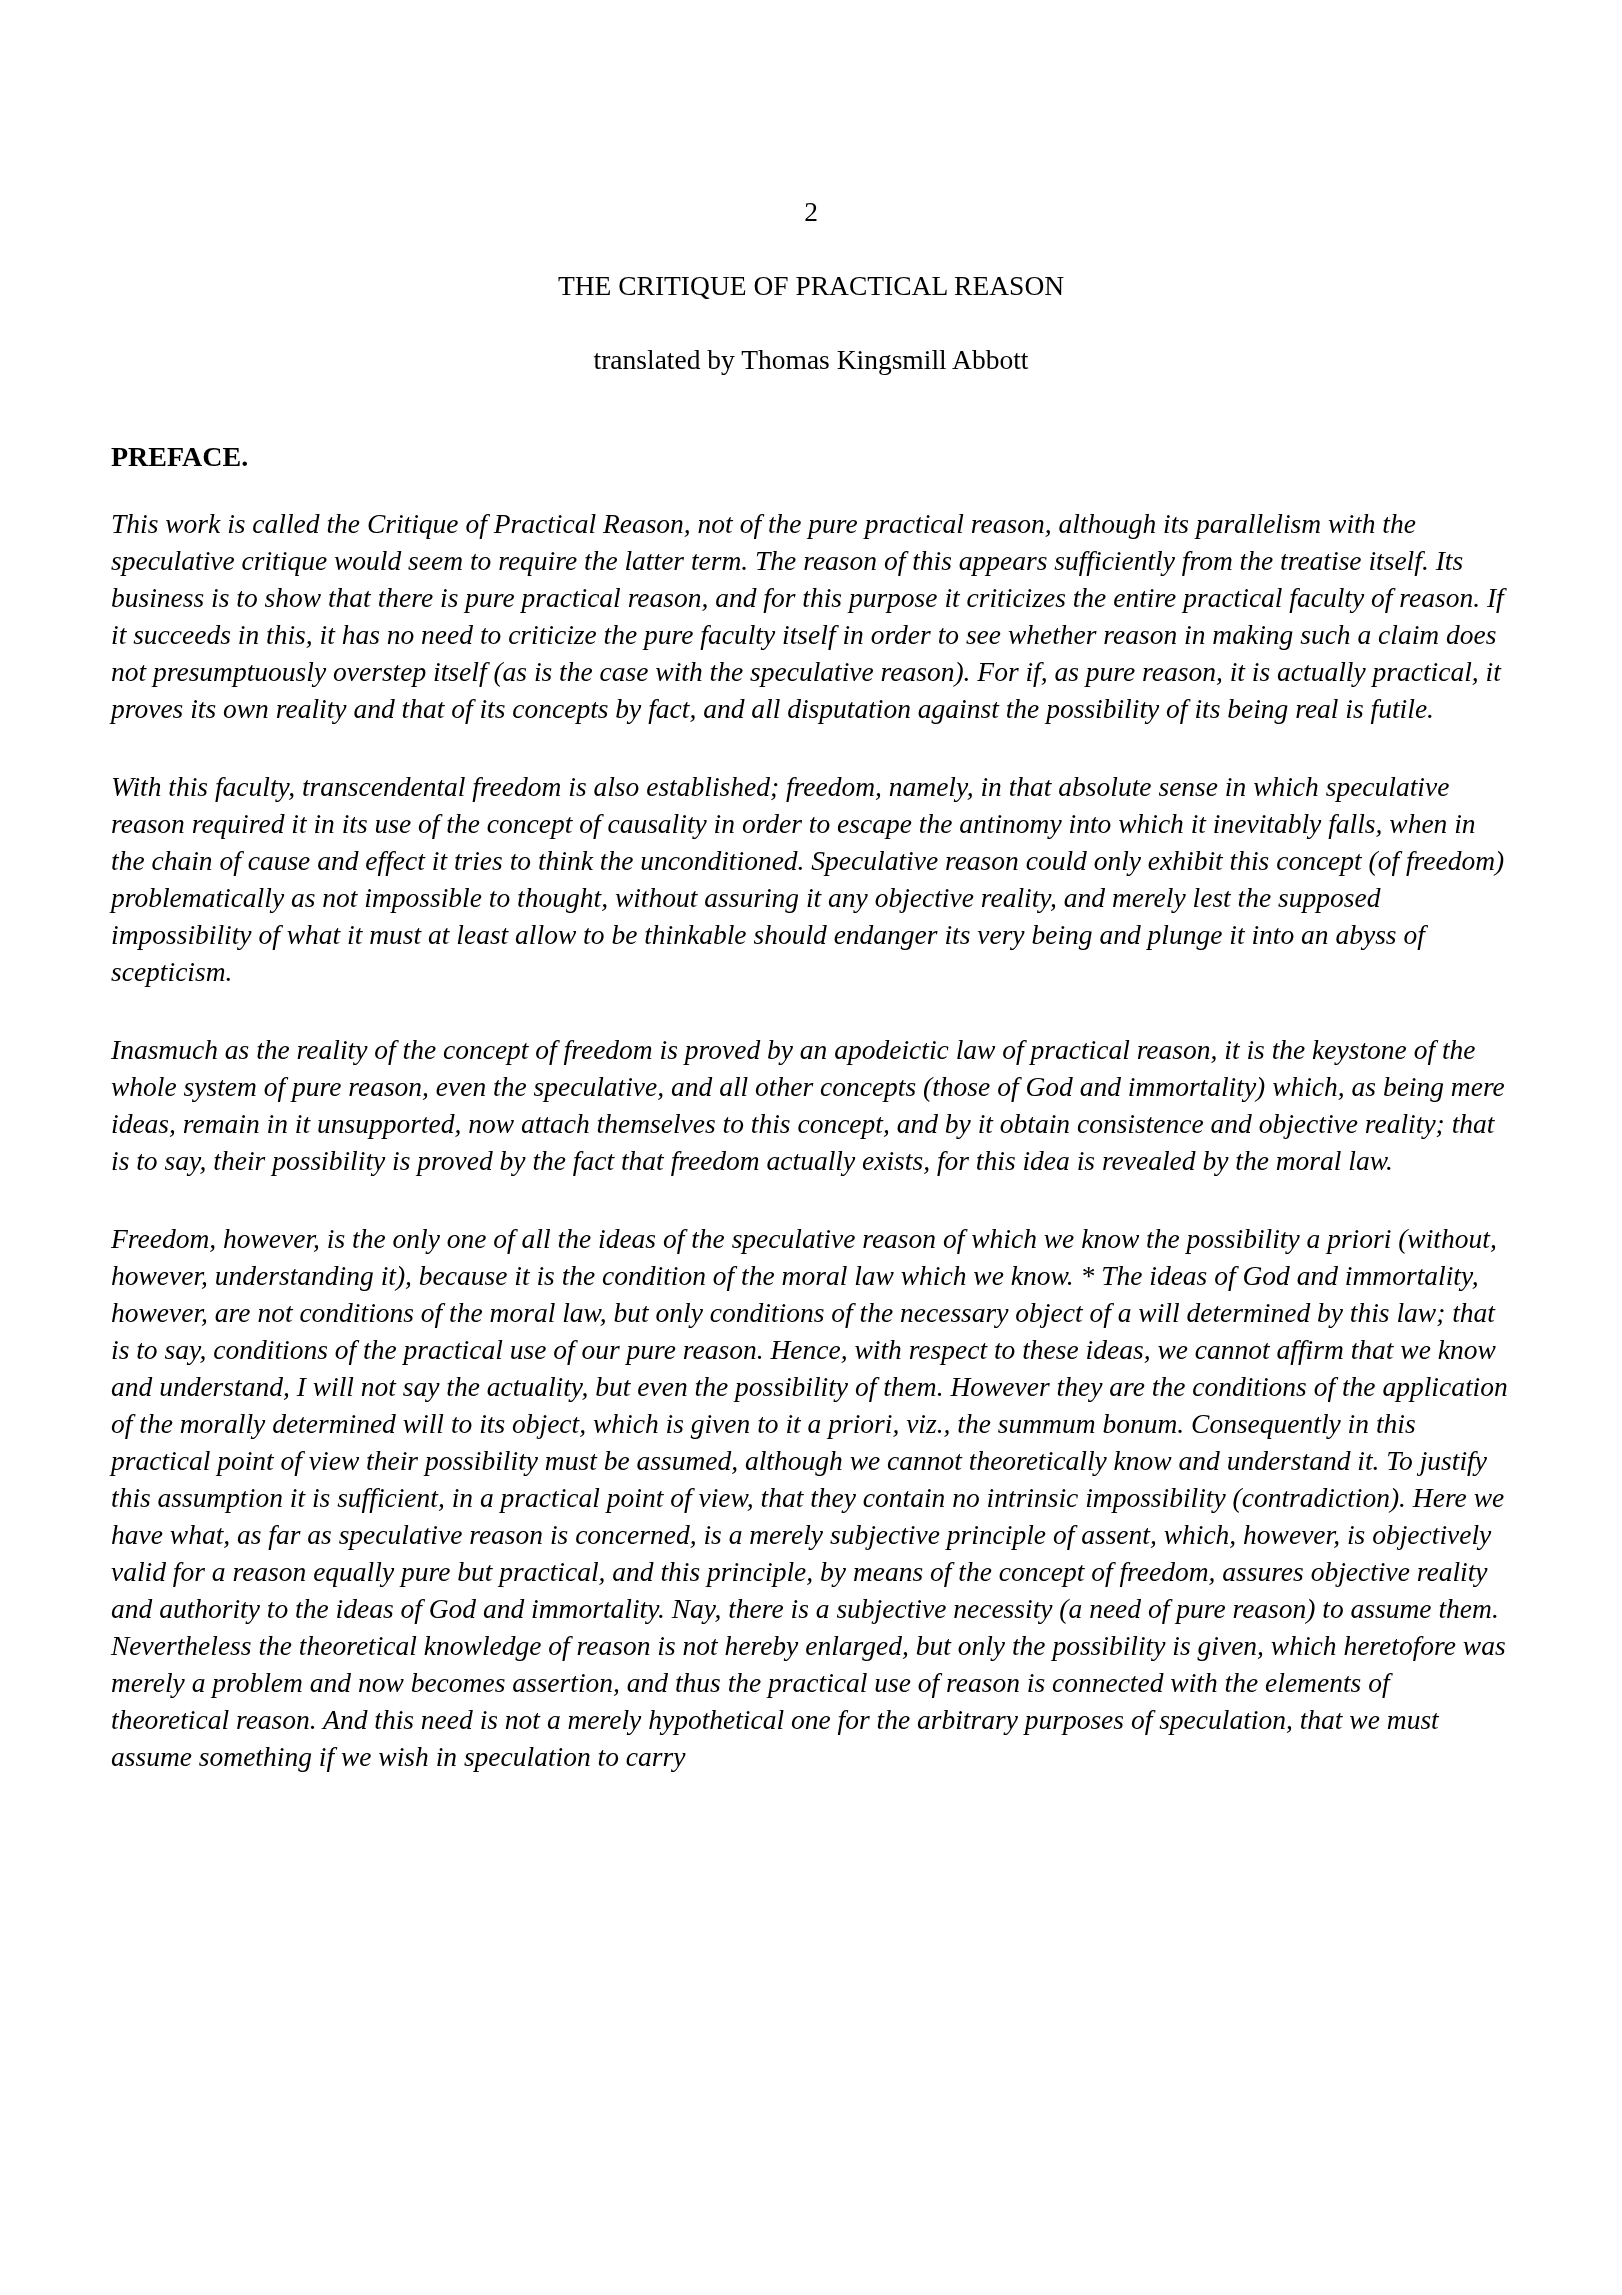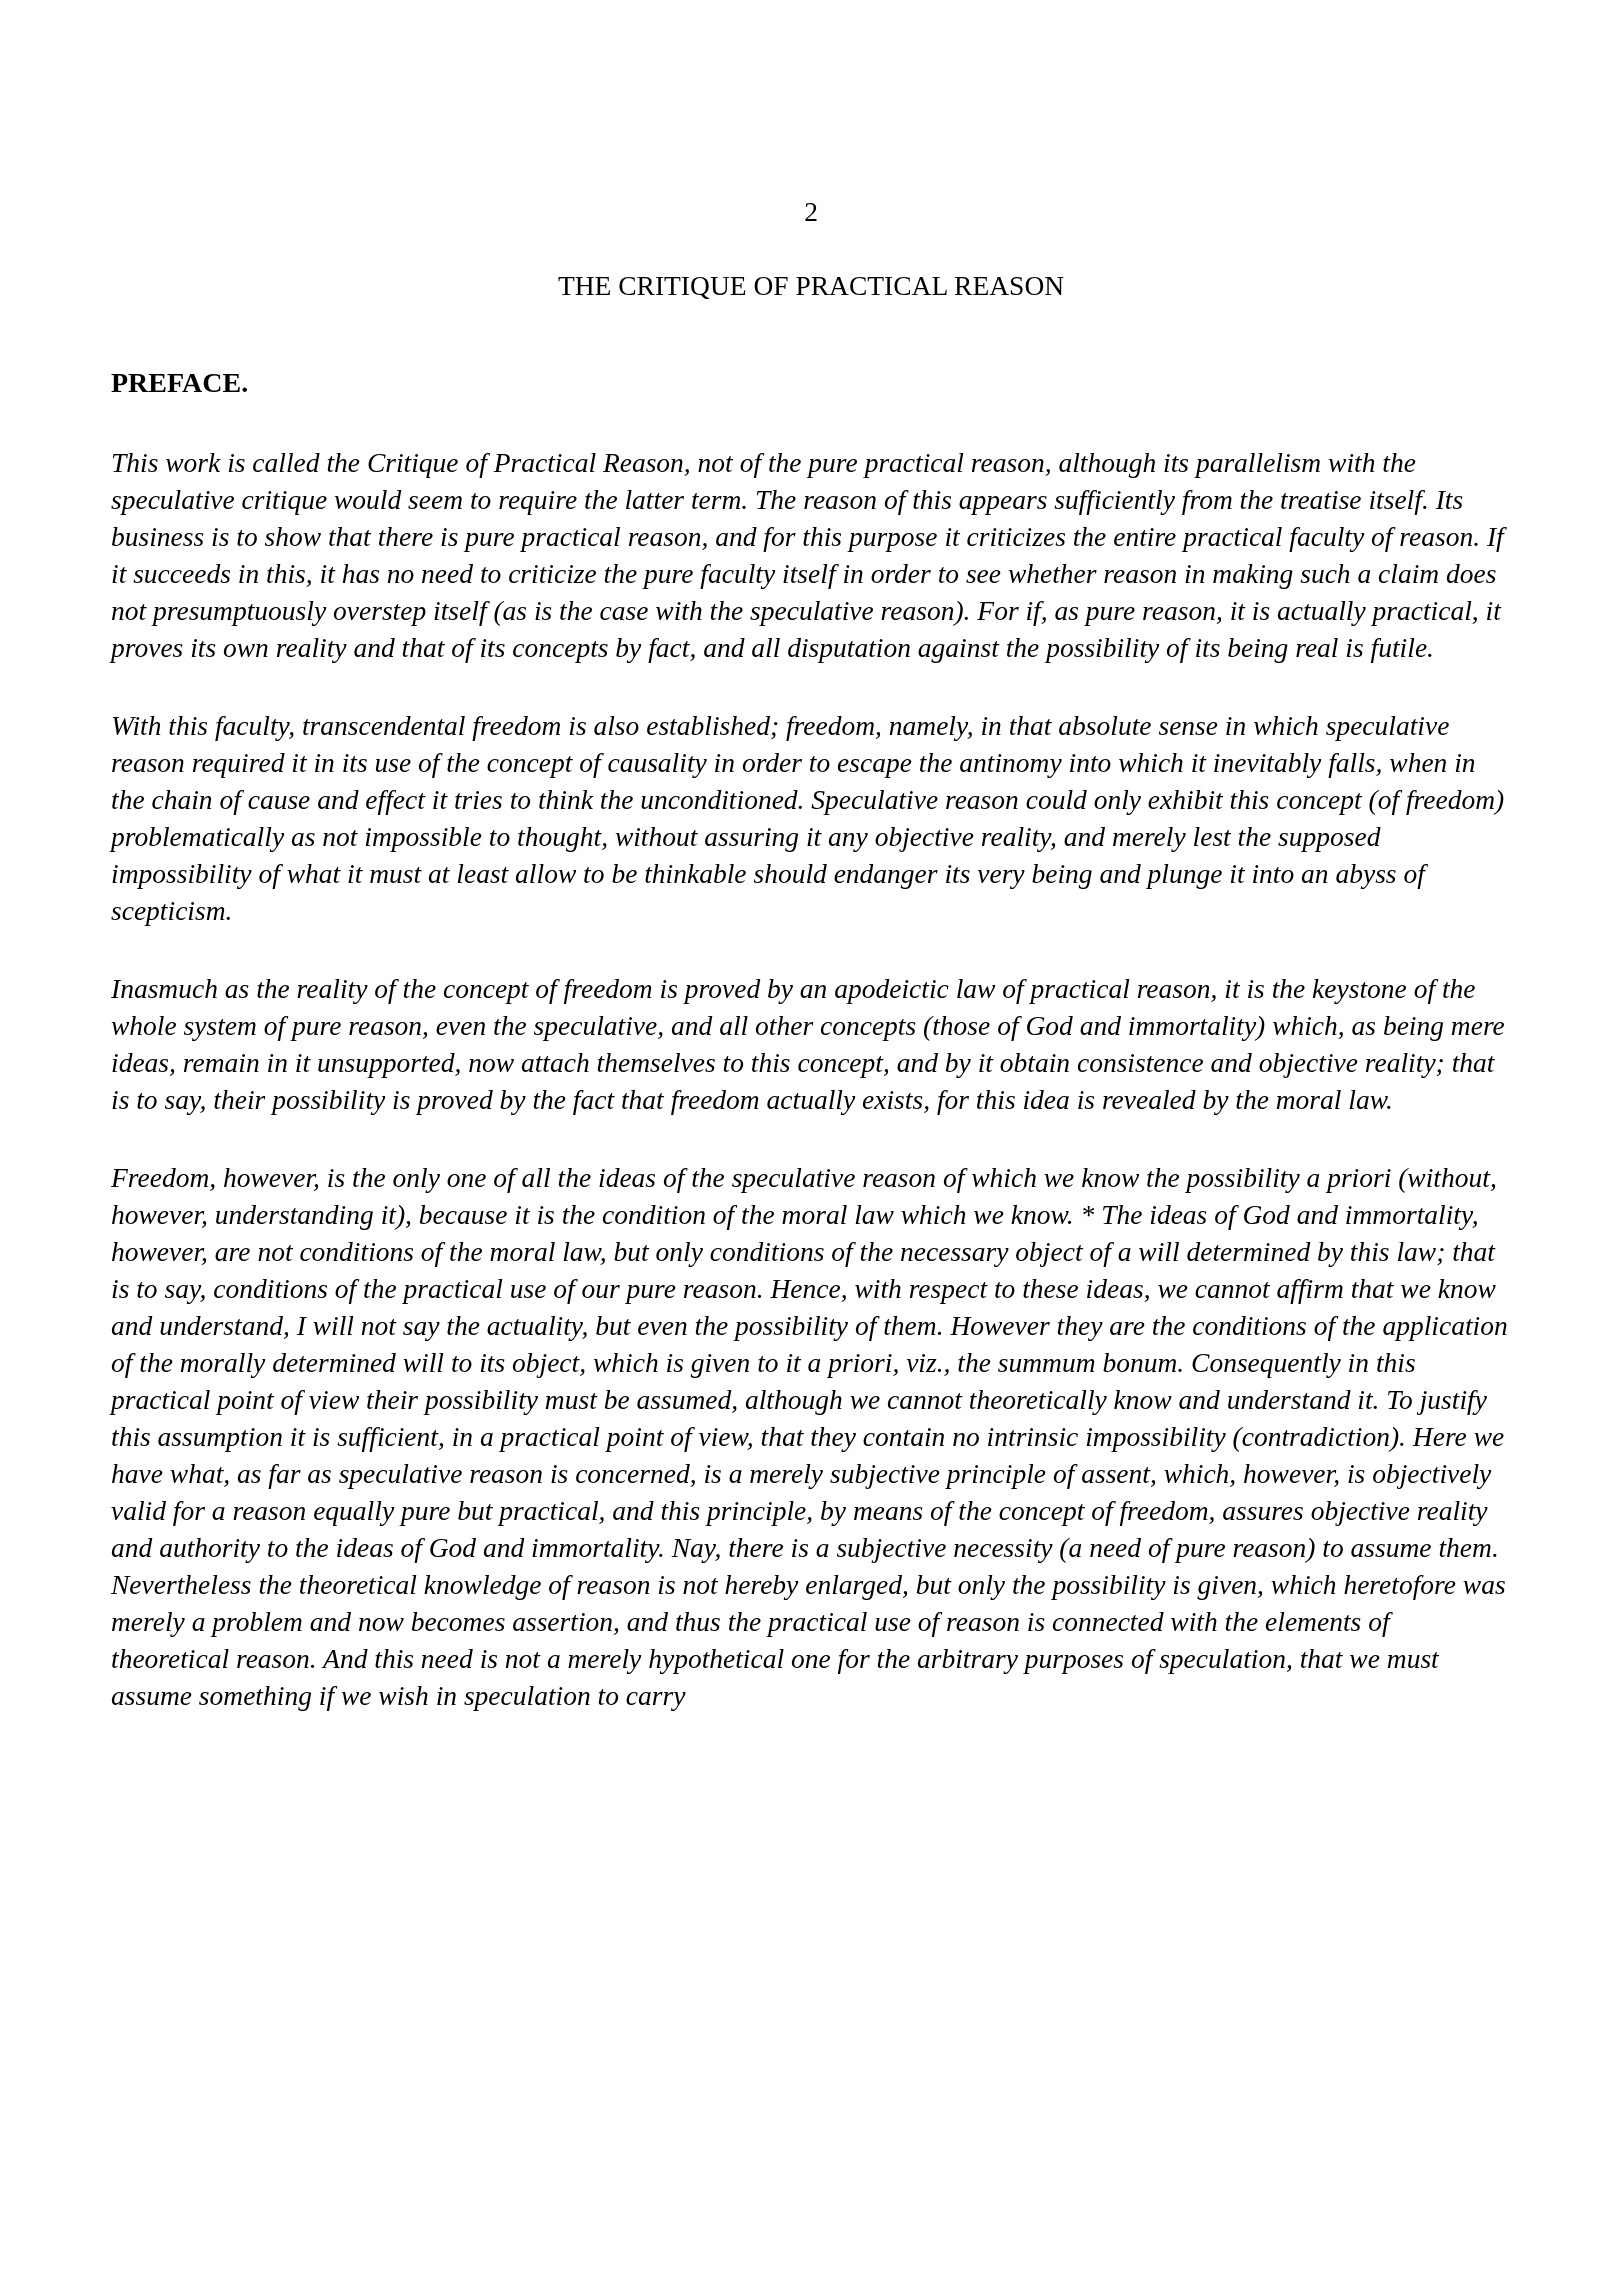--- a/index.html
+++ b/index.html
@@ -27,41 +27,42 @@
     margin: 0 0 37px 0;
     white-space: pre;
   }
   .header-line.title {
     font-weight: normal;
   }
   .preface-heading {
     font-size: 28px;
     font-weight: bold;
     line-height: 37px;
-    margin: 60px 0 43px 0;
+    margin: 60px 0 30px 0;
   }
   .body-para {
     font-size: 27.5px;
     line-height: 37px;
     margin: 0 0 41px 0;
     text-align: left;
     font-style: italic;
   }
 </style>
 </head>
 <body>
 
 <div class="page">
 
   <div class="header-line">2</div>
 
 
   <div class="header-line title">THE CRITIQUE OF PRACTICAL REASON</div>
 
 
+  <div class="header-line">translated by Thomas Kingsmill Abbott</div>
 
   <div class="preface-heading">PREFACE.</div>
 
   <p class="body-para">This work is called the Critique of Practical Reason, not of the pure practical reason, although its parallelism with the speculative critique would seem to require the latter term. The reason of this appears sufficiently from the treatise itself. Its business is to show that there is pure practical reason, and for this purpose it criticizes the entire practical faculty of reason. If it succeeds in this, it has no need to criticize the pure faculty itself in order to see whether reason in making such a claim does not presumptuously overstep itself (as is the case with the speculative reason). For if, as pure reason, it is actually practical, it proves its own reality and that of its concepts by fact, and all disputation against the possibility of its being real is futile.</p>
 
   <p class="body-para">With this faculty, transcendental freedom is also established; freedom, namely, in that absolute sense in which speculative reason required it in its use of the concept of causality in order to escape the antinomy into which it inevitably falls, when in the chain of cause and effect it tries to think the unconditioned. Speculative reason could only exhibit this concept (of freedom) problematically as not impossible to thought, without assuring it any objective reality, and merely lest the supposed impossibility of what it must at least allow to be thinkable should endanger its very being and plunge it into an abyss of scepticism.</p>
 
   <p class="body-para">Inasmuch as the reality of the concept of freedom is proved by an apodeictic law of practical reason, it is the keystone of the whole system of pure reason, even the speculative, and all other concepts (those of God and immortality) which, as being mere ideas, remain in it unsupported, now attach themselves to this concept, and by it obtain consistence and objective reality; that is to say, their possibility is proved by the fact that freedom actually exists, for this idea is revealed by the moral law.</p>
 
   <p class="body-para">Freedom, however, is the only one of all the ideas of the speculative reason of which we know the possibility a priori (without, however, understanding it), because it is the condition of the moral law which we know. * The ideas of God and immortality, however, are not conditions of the moral law, but only conditions of the necessary object of a will determined by this law; that is to say, conditions of the practical use of our pure reason. Hence, with respect to these ideas, we cannot affirm that we know and understand, I will not say the actuality, but even the possibility of them. However they are the conditions of the application of the morally determined will to its object, which is given to it a priori, viz., the summum bonum. Consequently in this practical point of view their possibility must be assumed, although we cannot theoretically know and understand it. To justify this assumption it is sufficient, in a practical point of view, that they contain no intrinsic impossibility (contradiction). Here we have what, as far as speculative reason is concerned, is a merely subjective principle of assent, which, however, is objectively valid for a reason equally pure but practical, and this principle, by means of the concept of freedom, assures objective reality and authority to the ideas of God and immortality. Nay, there is a subjective necessity (a need of pure reason) to assume them. Nevertheless the theoretical knowledge of reason is not hereby enlarged, but only the possibility is given, which heretofore was merely a problem and now becomes assertion, and thus the practical use of reason is connected with the elements of theoretical reason. And this need is not a merely hypothetical one for the arbitrary purposes of speculation, that we must assume something if we wish in speculation to carry</p>

